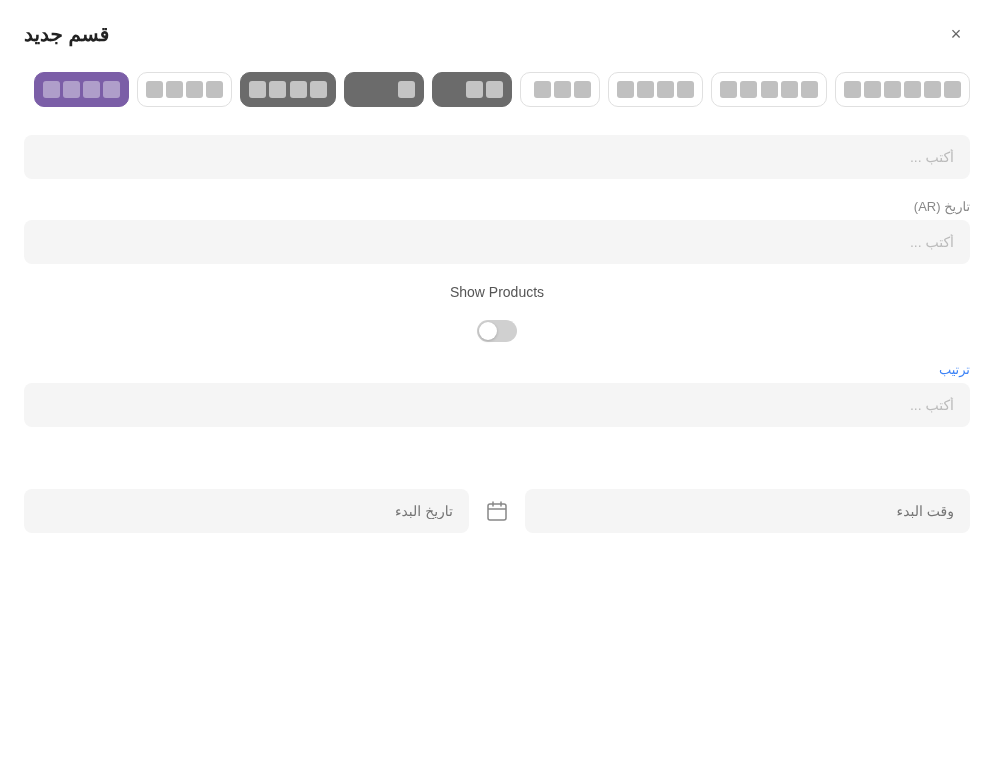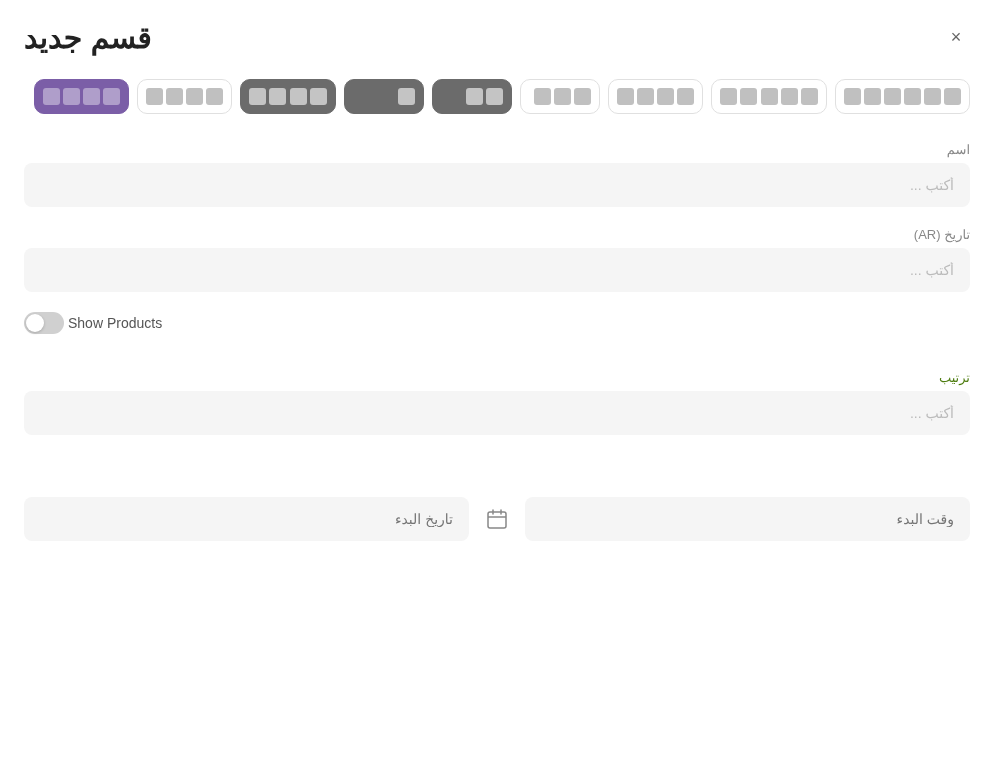--- a/index.html
+++ b/index.html
@@ -16,21 +16,21 @@
       position: relative;
       padding: 20px 24px;
     }
     .header {
       display: flex;
       justify-content: space-between;
       align-items: center;
       margin-bottom: 24px;
     }
     .header-title {
-      font-size: 30px;
+      font-size: 20px;
       font-weight: 700;
       color: #222;
     }
     .close-btn {
       width: 28px;
       height: 28px;
       display: flex;
       align-items: center;
       justify-content: center;
       cursor: pointer;
@@ -75,45 +75,45 @@
       margin-bottom: 20px;
     }
     .field-label {
       text-align: right;
       font-size: 13px;
       color: #888;
       margin-bottom: 6px;
       display: block;
     }
     .field-label.accent {
-      color: #4d7c0f;
+      color: #3b82f6;
     }
     .text-input {
       width: 100%;
       background: #f5f5f5;
       border: none;
       border-radius: 8px;
       padding: 14px 16px;
       font-size: 14px;
       color: #aaa;
       text-align: right;
       outline: none;
       direction: rtl;
     }
     .text-input::placeholder {
       color: #bbb;
     }
     
     .toggle-row {
       display: flex;
-      flex-direction: row;
+      flex-direction: column;
       align-items: center;
       justify-content: flex-end;
-      gap: 4px;
-      margin-bottom: 36px;
+      gap: 20px;
+      margin-bottom: 20px;
     }
     .toggle-label {
       font-size: 14px;
       color: #555;
     }
     .toggle {
       width: 40px;
       height: 22px;
       background: #d0d0d0;
       border-radius: 11px;
@@ -268,21 +268,20 @@
         <div class="idot idot-purple"></div>
         <div class="idot idot-purple"></div>
         <div class="idot idot-purple"></div>
         <div class="idot idot-purple"></div>
       </div>
     </div>
 
   </div>
 
   <div class="form-section">
-    <span class="field-label">اسم</span>
     <input class="text-input" type="text" placeholder="أكتب ..." style="">
   </div>
 
   <div class="form-section">
     <span class="field-label">تاريخ (AR)</span>
     <input class="text-input" type="text" placeholder="أكتب ..." style="">
   </div>
 
   <div class="toggle-row">
     <span class="toggle-label">Show Products</span>

